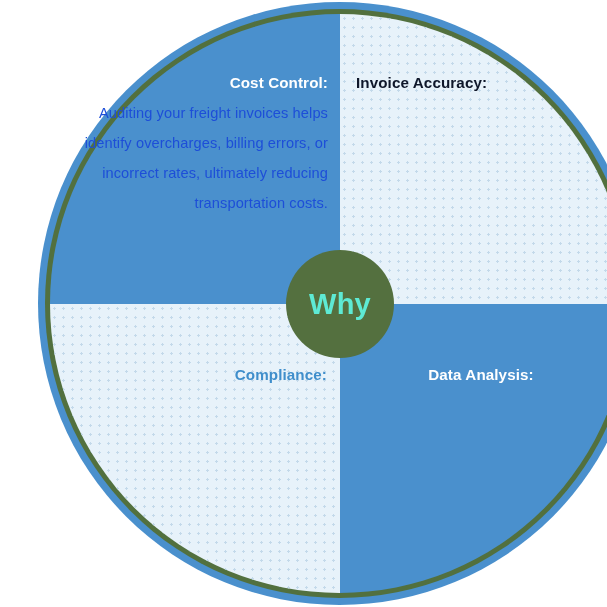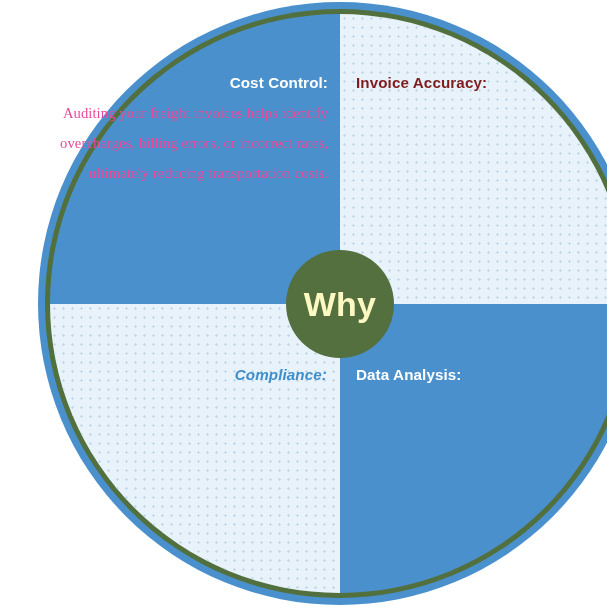--- a/index.html
+++ b/index.html
@@ -97,69 +97,69 @@
   }
 
   
   #block-cost-control {
     left: 14px;
     top: 68px;
     width: 278px;
     text-align: right;
     color: #ffffff;
   }
-  #block-cost-control .body { color: #ec4899; font-family: Liberation Serif, serif; }
+  #block-cost-control .body { color: #1d4ed8; }
 
   
   #block-invoice-accuracy {
     left: 320px;
     top: 68px;
     width: 250px;
     text-align: left;
     color: #2d3338;
   }
-  #block-invoice-accuracy .head { color: #7f1d1d; }
+  #block-invoice-accuracy .head { color: #0f172a; }
 
   
   #block-compliance {
     left: 36px;
     top: 360px;
     width: 255px;
     text-align: right;
     color: #2d3338;
   }
-  #block-compliance .head { color: #3f8ecb; font-style: italic; }
+  #block-compliance .head { color: #3f8ecb; }
 
   
   #block-data-analysis {
     left: 320px;
     top: 360px;
     width: 250px;
-    text-align: left;
+    text-align: center;
     color: #ffffff;
   }
   #block-data-analysis .body { color: #eef5fb; }
 
   
   .hub {
     position: absolute;
     left: 250px;
     top: 250px;
     width: 108px;
     height: 108px;
     border-radius: 50%;
     background: #54703f;
     display: flex;
     align-items: center;
     justify-content: center;
   }
   .hub-label {
-    font-size: 34px;
+    font-size: 29px;
     font-weight: bold;
-    color: #fef9c3;
+    color: #5eead4;
     letter-spacing: 0.2px;
     line-height: 1;
   }
 </style>
 </head>
 <body>
 
 <div id="stage">
 
   <div class="ring-outer"></div>

